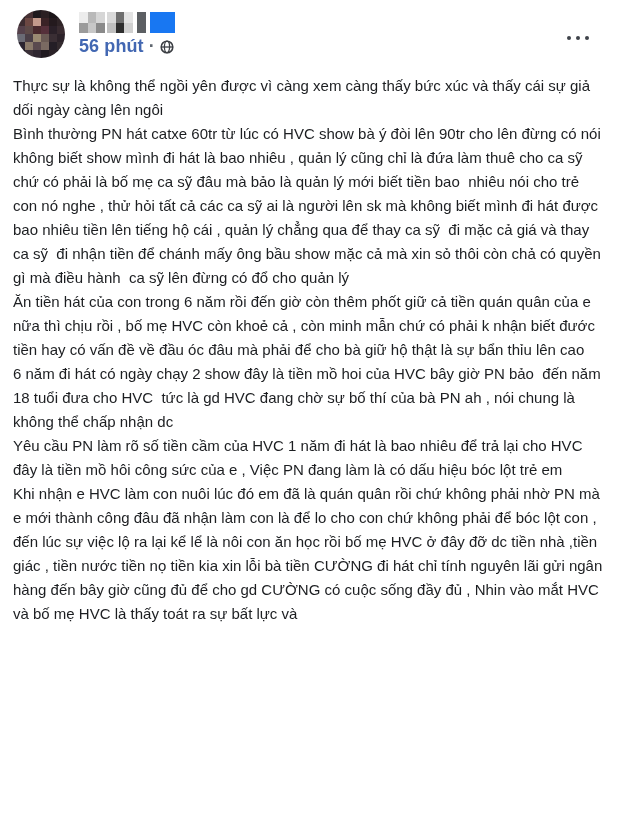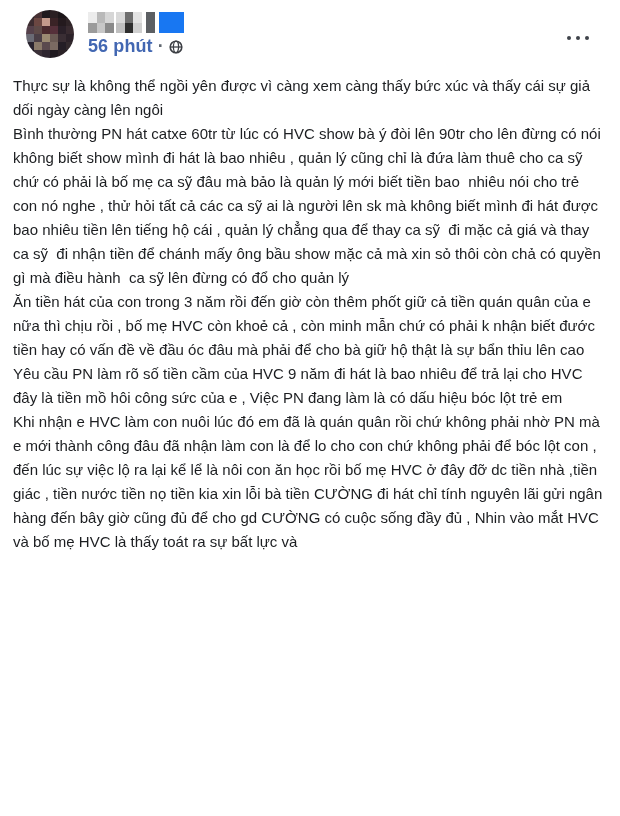--- a/index.html
+++ b/index.html
@@ -6,21 +6,21 @@
   body {
     width: 620px; height: 816px; overflow: hidden;
     background: #ffffff;
     font-family: "Liberation Sans", "DejaVu Sans", sans-serif;
     color: #1c1e21;
     position: relative;
   }
   .post { width: 620px; height: 816px; position: relative; }
 
   
-  .post-header { position: absolute; top: 0; left: 13px; right: 0; height: 70px; }
+  .post-header { position: absolute; top: 0; left: 4px; right: 0; height: 70px; }
   .avatar {
     position: absolute; left: 13px; top: 10px;
     width: 48px; height: 48px; border-radius: 50%;
     overflow: hidden; cursor: pointer;
   }
   .avatar svg { display: block; width: 48px; height: 48px; }
 
   .name-redacted { position: absolute; left: 75px; top: 12px; height: 22px; cursor: pointer; }
   .blk { position: absolute; top: 0; height: 21px; }
   .blk svg { display: block; width: 100%; height: 100%; }
@@ -148,18 +148,19 @@
       <i></i>
       <i></i>
       <i></i>
     </div>
 
   </div>
 
   <div class="post-body">
       <div class="post-line">Thực sự là không thể ngồi yên được vì càng xem càng thấy bức xúc và thấy cái sự giả dối ngày càng lên ngôi</div>
       <div class="post-line">Bình thường PN hát catxe 60tr từ lúc có HVC show bà ý đòi lên 90tr cho lên đừng có nói không biết show mình đi hát là bao nhiêu , quản lý cũng chỉ là đứa làm thuê cho ca sỹ chứ có phải là bố mẹ ca sỹ đâu mà bảo là quản lý mới biết tiền bao  nhiêu nói cho trẻ con nó nghe , thử hỏi tất cả các ca sỹ ai là người lên sk mà không biết mình đi hát được bao nhiêu tiền lên tiếng hộ cái , quản lý chẳng qua để thay ca sỹ  đi mặc cả giá và thay ca sỹ  đi nhận tiền để chánh mấy ông bầu show mặc cả mà xin sỏ thôi còn chả có quyền gì mà điều hành  ca sỹ lên đừng có đổ cho quản lý</div>
-      <div class="post-line">Ăn tiền hát của con trong 3 năm rồi đến giờ còn thêm phốt giữ cả tiền quán quân của e nữa thì chịu rồi , bố mẹ HVC còn khoẻ cả , còn minh mẫn chứ có phải k nhận biết đước tiền hay có vấn đề về đầu óc đâu mà phải để cho bà giữ hộ thật là sự bẩn thỉu lên cao</div>
-      <div class="post-line">Yêu cầu PN làm rõ số tiền cầm của HVC 9 năm đi hát là bao nhiêu để trả lại cho HVC  đây là tiền mồ hôi công sức của e , Việc PN đang làm là có dấu hiệu bóc lột trẻ em</div>
+      <div class="post-line">Ăn tiền hát của con trong 6 năm rồi đến giờ còn thêm phốt giữ cả tiền quán quân của e nữa thì chịu rồi , bố mẹ HVC còn khoẻ cả , còn minh mẫn chứ có phải k nhận biết đước tiền hay có vấn đề về đầu óc đâu mà phải để cho bà giữ hộ thật là sự bẩn thỉu lên cao</div>
+      <div class="post-line">6 năm đi hát có ngày chạy 2 show đây là tiền mồ hoi của HVC bây giờ PN bảo  đến năm 18 tuổi đưa cho HVC  tức là gd HVC đang chờ sự bố thí của bà PN ah , nói chung là không thể chấp nhận dc</div>
+      <div class="post-line">Yêu cầu PN làm rõ số tiền cầm của HVC 1 năm đi hát là bao nhiêu để trả lại cho HVC  đây là tiền mồ hôi công sức của e , Việc PN đang làm là có dấu hiệu bóc lột trẻ em</div>
       <div class="post-line">Khi nhận e HVC làm con nuôi lúc đó em đã là quán quân rồi chứ không phải nhờ PN mà e mới thành công đâu đã nhận làm con là để lo cho con chứ không phải để bóc lột con , đến lúc sự việc lộ ra lại kể lể là nôi con ăn học rồi bố mẹ HVC ở đây đỡ dc tiền nhà ,tiền giác , tiền nước tiền nọ tiền kia xin lỗi bà tiền CƯỜNG đi hát chỉ tính nguyên lãi gửi ngân hàng đến bây giờ cũng đủ để cho gd CƯỜNG có cuộc sống đầy đủ , Nhin vào mắt HVC và bố mẹ HVC là thấy toát ra sự bất lực và</div>
     </div>
 
 </div>
 
 </body></html>

